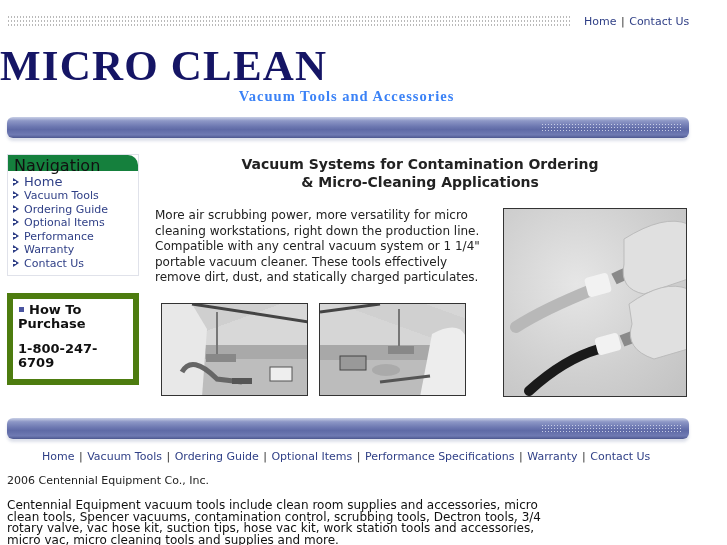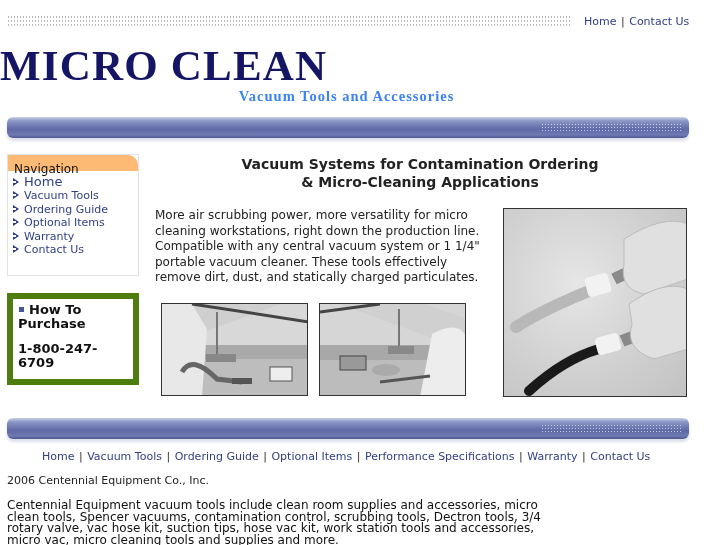--- a/index.html
+++ b/index.html
@@ -42,22 +42,22 @@
   }
   .bar-top { top: 117px; }
   .bar-bottom { top: 418px; }
 
   
   .nav-box {
     position: absolute; left: 7px; top: 154px; width: 132px; height: 122px;
     border: 1px solid #e0e2ea; background: #fff;
   }
   .nav-head {
-    height: 16px; background: #fdba74; border-top-right-radius: 10px;
-    font-size: 12px; color: #111; padding: 7px 0 0 6px;
+    height: 16px; background: #15803d; border-top-right-radius: 10px;
+    font-size: 16px; color: #111; padding: 1px 0 0 6px;
   }
   .nav-list { list-style: none; padding: 3px 0 0 5px; }
   .nav-list li { height: 13.6px; line-height: 13.6px; font-size: 11px; white-space: nowrap; }
   .nav-list li.big { font-size: 13px; height: 15px; line-height: 15px; }
   .nav-bullet {
     display: inline-block; width: 7px; height: 8px; margin-right: 4px; vertical-align: 0px;
     position: relative;
   }
   .nav-bullet::before {
     content: ""; position: absolute; left: 0; top: 0; width: 0; height: 0;
@@ -139,20 +139,23 @@
       <span class="nav-bullet"></span><a href="#">Home</a>
     </li>
     <li>
       <span class="nav-bullet"></span><a href="#">Vacuum Tools</a>
     </li>
     <li>
       <span class="nav-bullet"></span><a href="#">Ordering Guide</a>
     </li>
     <li>
       <span class="nav-bullet"></span><a href="#">Optional Items</a>
+    </li>
+    <li>
+      <span class="nav-bullet"></span><a href="#">Performance</a>
     </li>
     <li>
       <span class="nav-bullet"></span><a href="#">Warranty</a>
     </li>
     <li>
       <span class="nav-bullet"></span><a href="#">Contact Us</a>
     </li>
   </ul>
 </div>
 

